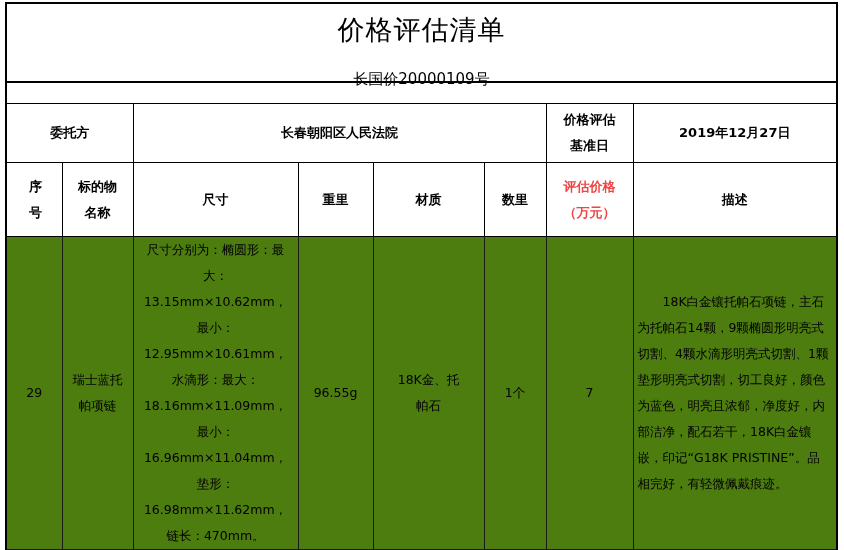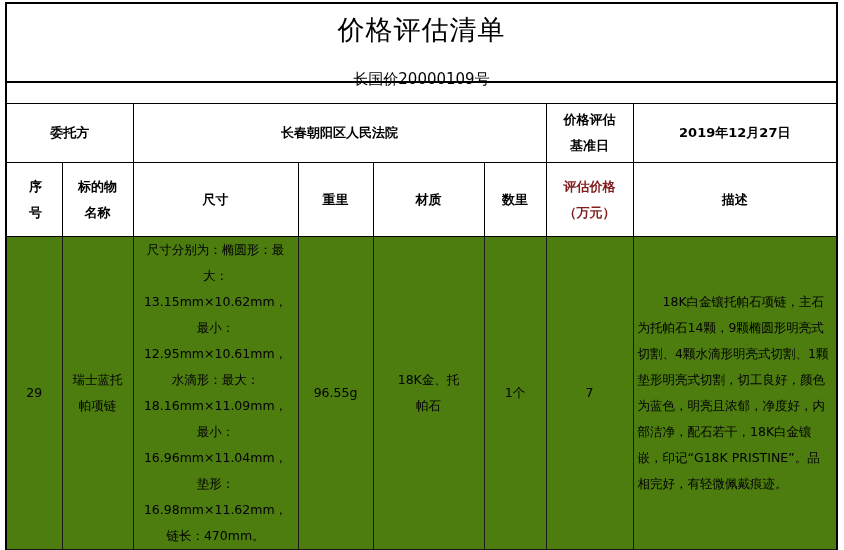--- a/index.html
+++ b/index.html
@@ -65,21 +65,21 @@
       border: 1px solid #000;
       text-align: center;
       vertical-align: middle;
       padding: 16px 4px;
       font-size: 13px;
       line-height: 26px;
       box-sizing: border-box;
     }
     table.grid tr.client-row td { height: 53px; font-weight: bold; }
     table.grid tr.header-row td { height: 74px; font-weight: bold; }
-    table.grid tr.header-row td.gray { color: #7f1d1d; }
+    table.grid tr.header-row td.gray { color: #ef4444; }
     table.grid tr.data-row td {
       background: #4d7c0f;
       height: 313px;
       font-size: 12.5px;
       border-color: #1a1a1a;
     }
     table.grid tr.next-row td {
       background: #ffff00;
       height: 12px;
     }

